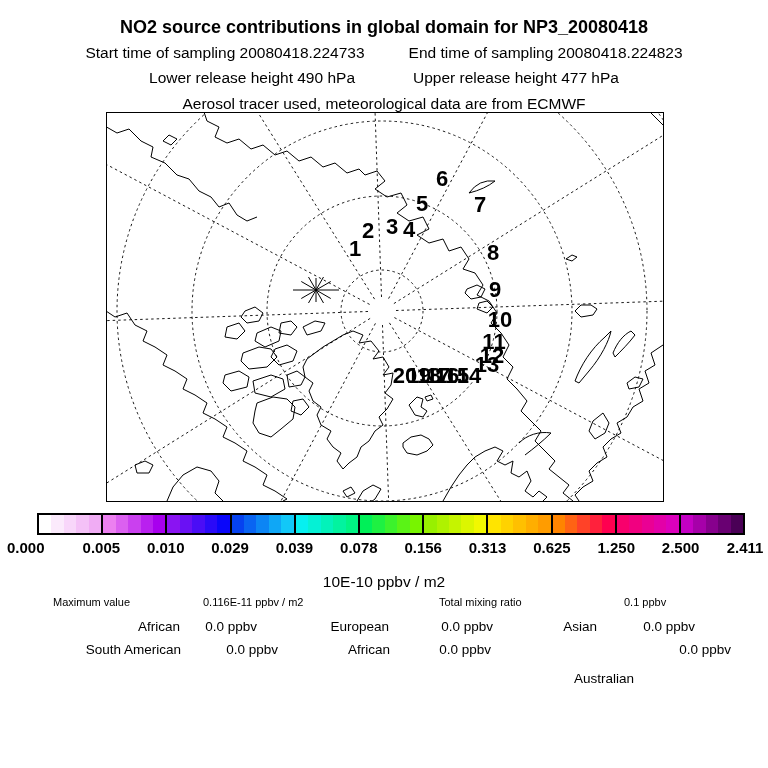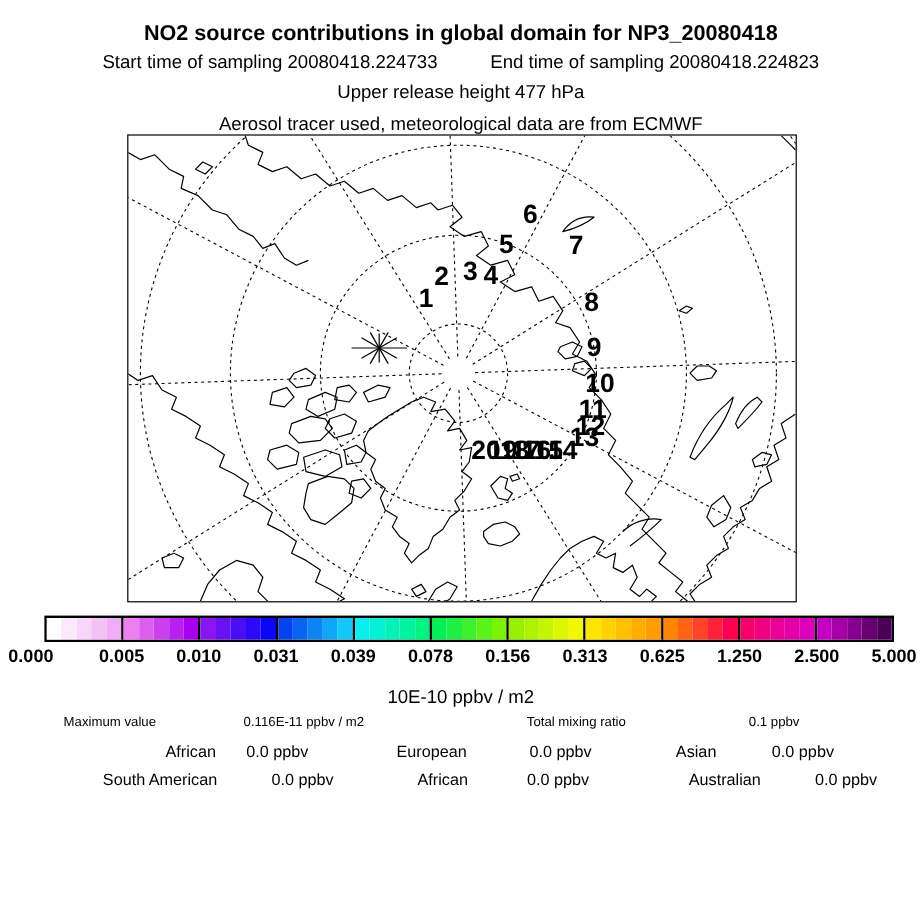--- a/index.html
+++ b/index.html
@@ -24,33 +24,34 @@
   #cbunit{top:561px;font-size:15.5px;}
   
   .stat{position:absolute;font-size:11px;white-space:pre;}
   .reg{position:absolute;font-size:13.5px;white-space:pre;}
   .s-maxlab{left:53px;top:596px;}
   .s-maxval{left:203px;top:596px;}
   .s-totlab{left:439px;top:596px;}
   .s-totval{left:624px;top:596px;}
   .r1{top:619px;} .r2{top:642px;}
   .r1l1{right:588px;} .r1v1{right:511px;} .r1l2{right:379px;} .r1v2{right:275px;} .r1l3{right:171px;} .r1v3{right:73px;}
-  .r2l1{right:587px;} .r2v1{right:490px;} .r2l2{right:378px;} .r2v2{right:277px;} .r2l3{right:134px;} .r2v3{right:37px;}
+  .r2l1{right:587px;} .r2v1{right:490px;} .r2l2{right:378px;} .r2v2{right:277px;} .r2l3{right:134px;margin-top:29px;} .r2v3{right:37px;}
 </style>
 </head>
 <body>
 
 <div class="hrow" id="title">
     <span>NO2 source contributions in global domain for NP3_20080418</span>
   </div>
 <div class="hrow" id="hline2">
   <span>Start time of sampling 20080418.224733</span>
   <span>End time of sampling 20080418.224823</span>
 </div>
 <div class="hrow" id="hline3">
+  <span>Lower release height  490 hPa</span>
   <span>Upper release height  477 hPa</span>
 </div>
 <div class="hrow" id="hline4">
   <span>Aerosol tracer used, meteorological data are from ECMWF</span>
 </div>
 
 <div id="map">
     <svg width="556" height="388" viewBox="0 0 556 388">
       <circle cx="275" cy="198" r="41" fill="none" stroke="#000" stroke-width="0.9" stroke-dasharray="2.5,3"></circle>
       <circle cx="275" cy="198" r="115" fill="none" stroke="#000" stroke-width="0.9" stroke-dasharray="2.5,3"></circle>
@@ -212,29 +213,29 @@
       <div class="cb-cell" style="background: rgb(166, 0, 169);"></div>
       <div class="cb-cell" style="background: rgb(135, 0, 141);"></div>
       <div class="cb-cell" style="background: rgb(105, 0, 114);"></div>
       <div class="cb-cell" style="background: rgb(74, 0, 86);"></div>
     </div>
   </div>
 <div id="cbticks">
     <span class="tick" style="left: 37px; transform: translateX(-80%);">0.000</span>
     <span class="tick" style="left: 101.364px;">0.005</span>
     <span class="tick" style="left: 165.727px;">0.010</span>
-    <span class="tick" style="left: 230.091px;">0.031</span>
+    <span class="tick" style="left: 230.091px;">0.029</span>
     <span class="tick" style="left: 294.455px;">0.039</span>
     <span class="tick" style="left: 358.818px;">0.078</span>
     <span class="tick" style="left: 423.182px;">0.156</span>
     <span class="tick" style="left: 487.545px;">0.313</span>
     <span class="tick" style="left: 551.909px;">0.625</span>
     <span class="tick" style="left: 616.273px;">1.250</span>
     <span class="tick" style="left: 680.636px;">2.500</span>
-    <span class="tick" style="left: 745px;">5.000</span>
+    <span class="tick" style="left: 745px;">2.411</span>
   </div>
 <div class="hrow abs" id="cbunit"><span>10E-10 ppbv / m2</span></div>
 
 <span class="stat s-maxlab">Maximum value</span>
 <span class="stat s-maxval">0.116E-11 ppbv / m2</span>
 <span class="stat s-totlab">Total mixing ratio</span>
 <span class="stat s-totval">0.1 ppbv</span>
 
 <span class="reg r1 r1l1">African</span>
 <span class="reg r1 r1v1">0.0 ppbv</span>

